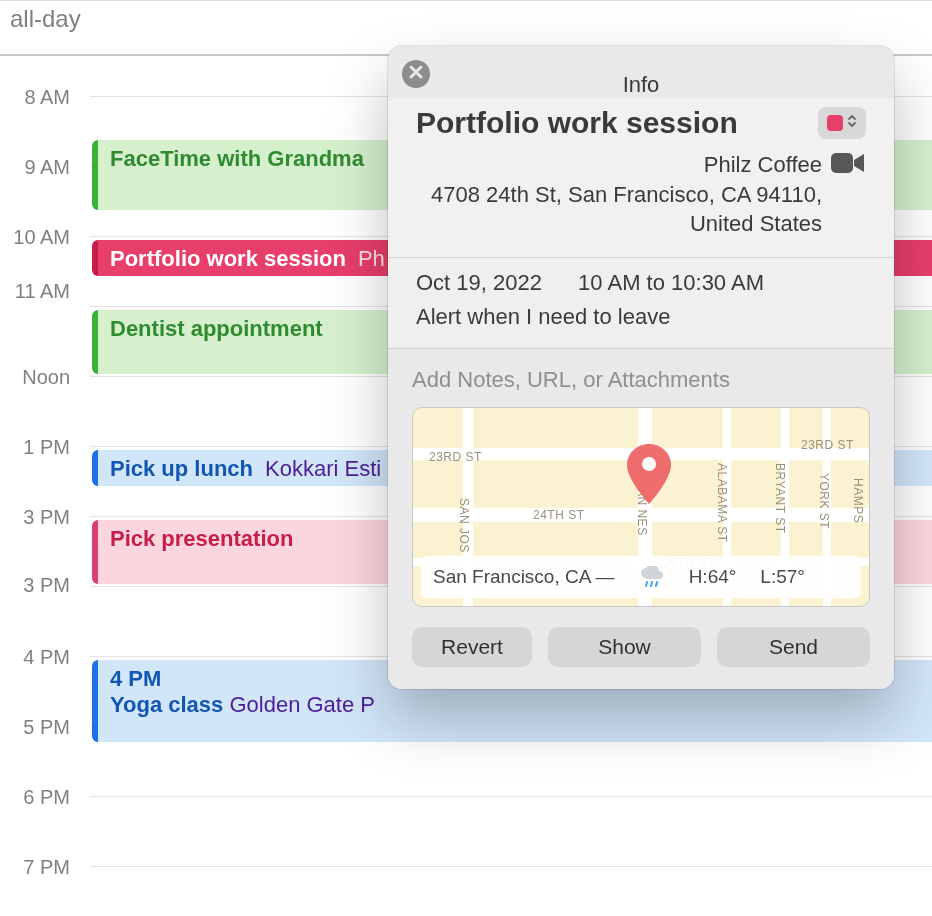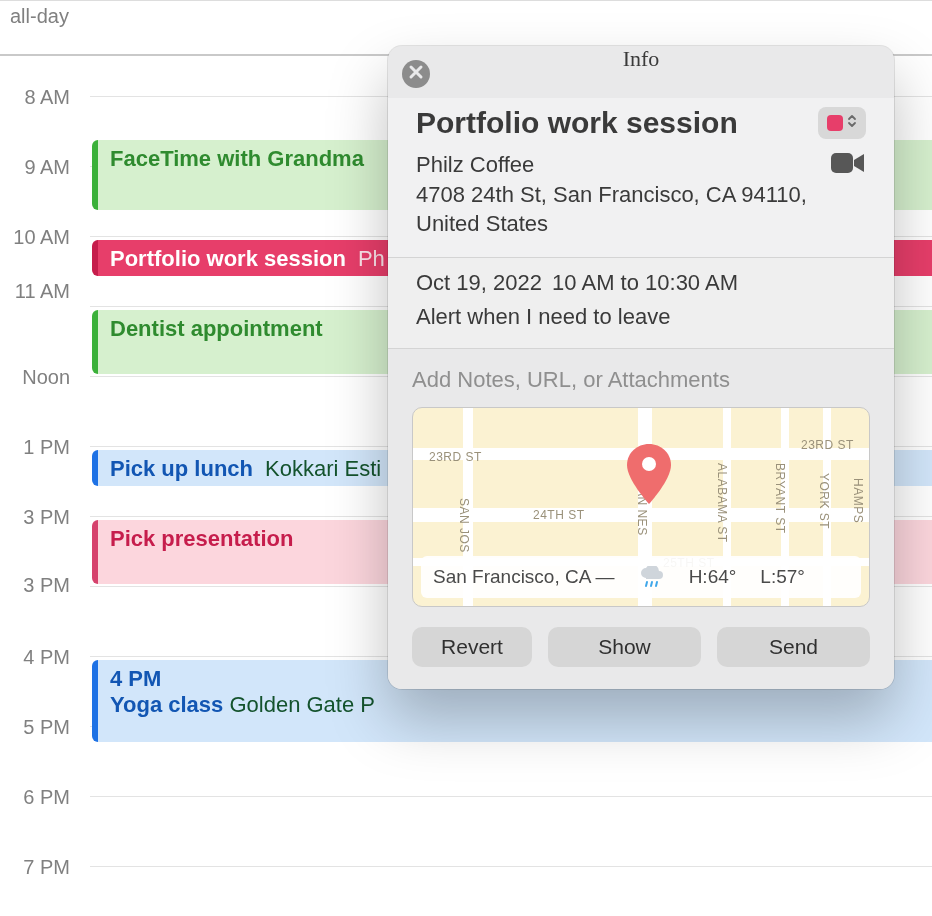--- a/index.html
+++ b/index.html
@@ -10,81 +10,81 @@
     width: 932px;
     height: 916px;
     overflow: hidden;
   }
 
   
   .cal { position: absolute; left: 0; top: 0; width: 932px; height: 916px; }
   .allday {
     position: absolute; left:0; top:0; width:100%; height:56px;
     border-bottom:2px solid #c9c9c9; display:flex; align-items:flex-start;
-    padding:4px 10px; color:#808080; font-size:20px;
+    padding:4px 10px; color:#808080; font-size:24px;
     border-top:1px solid #ddd;
   }
   .hour-label {
     position:absolute; left:0; width:76px; text-align:right;
     color:#808080; font-size:20px; padding-right:6px;
   }
   .hour-line {
     position:absolute; left:90px; right:0; height:1px; background:#e3e3e3;
   }
   .ev {
     position:absolute; left:92px; right:0; padding:6px 12px;
     font-size:22px; border-radius:6px; display:flex; gap:12px; align-items:flex-start;
   }
   .ev .title { font-weight:700; }
   .green   { background:#d6f0ce; border-left:6px solid #3bb13a; color:#2f8b2f; }
   .red     { background:#e73e6a; border-left:6px solid #c61d4c; color:#fff; }
   .redsoft { background:#fcd6dd; border-left:6px solid #d6426d; color:#c61d4c; }
   .blue    { background:#d2e6fa; border-left:6px solid #1e72e5; color:#1256b3; }
   .ev .loc { color:rgba(0,0,0,.07); }
-  .blue .loc { color:#14532d; }
+  .blue .loc { color:#4c1d95; }
   .red .loc { color:rgba(255,255,255,.85); }
 
   .sideblob { position:absolute; width:14px; border-radius:7px 0 0 7px; right:0;}
   .sideblob.g{background:#d6f0ce;}
   .sideblob.r{background:#e73e6a;}
   .sideblob.rs{background:#fcd6dd;}
   .sideblob.b{background:#d2e6fa;}
 
   
   .pop {
     position:absolute; left:388px; top:46px; width:506px;
     background:#e9e9ea; border-radius:14px;
     box-shadow:0 30px 60px rgba(0,0,0,.25),0 0 0 1px rgba(0,0,0,.1);
     overflow:hidden; z-index:5;
   }
-  .popheader { position:relative; height:52px; display:flex; align-items:flex-start; justify-content:center;font-family:Liberation Serif, serif; }
+  .popheader { position:relative; height:52px; display:flex; align-items:flex-end; justify-content:center; }
   .popheader .txt { font-size:22px; color:#3a3a3a; }
   .closebtn {
     position:absolute; left:14px; top:14px; width:28px; height:28px; border-radius:50%;
     background:#8c8c8c; display:flex; align-items:center; justify-content:center;
     cursor:pointer;
   }
   .closebtn svg { width:16px; height:16px; fill:none; stroke:#e9e9ea; stroke-width:3; stroke-linecap:round;}
 
   .sect { padding:12px 28px 18px; border-top:1px solid #d4d4d4; }
   .sect.first { border-top:none; padding-top:8px; background:#f1f1f2;}
   .eventtitle-row { display:flex; align-items:center; gap:10px; }
   .eventtitle { font-size:30px; font-weight:700; color:#3a3a3a; flex:1; }
   .colorbadge {
     width:48px; height:32px; border-radius:8px; background:#d8d8d8;
     display:flex; align-items:center; justify-content:center; position:relative; cursor:pointer;
   }
   .colorbadge .sq { width:16px; height:16px; border-radius:4px; background:#e73e6a; margin-right:4px;}
   .colorbadge .chev svg{width:10px;height:16px;fill:#6a6a6a;}
-  .loc-row { margin-top:10px; display:flex; }
+  .loc-row { margin-top:10px; display:flex;text-align:right; }
   .loc-text { flex:1; font-size:22px; color:#3a3a3a; line-height:1.35; }
   .vidicon { width:44px; display:flex; justify-content:flex-end; }
   .vidicon svg{width:36px;height:26px;fill:#575757;}
   .timerow { font-size:22px; color:#3a3a3a; }
-  .timerow .d { margin-right:4px; }
+  .timerow .d { margin-right:30px; }
   .alertrow { margin-top:8px; font-size:22px; color:#3a3a3a; }
 
   .invitee-row { display:flex; align-items:center; gap:12px; padding:8px 28px; font-size:22px; color:#6f6f6f;}
   .invitee-row .ic { width:26px; display:flex; align-items:center;}
   .invitee-row .ic svg{width:24px;height:24px;fill:none;stroke:#9a9a9a;stroke-width:2;}
   .inviteblk{border-top:1px solid #d4d4d4;padding:8px 0;background:#e3e3e4;}
 
   .notesrow { font-size:22px; color:#8f8f8f; padding:4px 0 14px;}
   .lower { border-top:1px solid #d4d4d4; padding:14px 24px 22px; background:#e9e9ea;}
   .mapbox {

